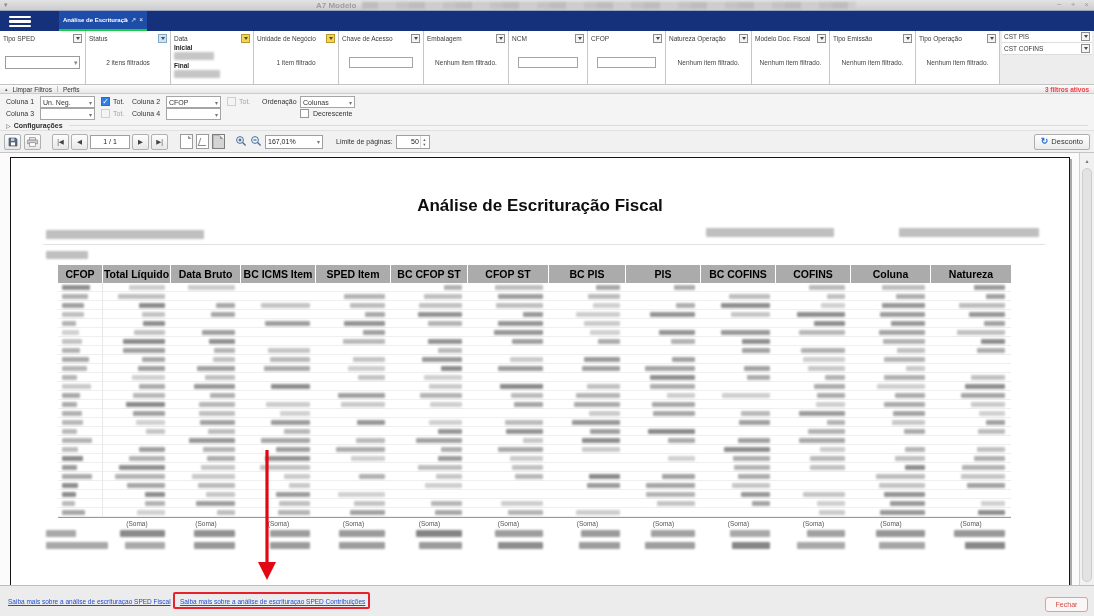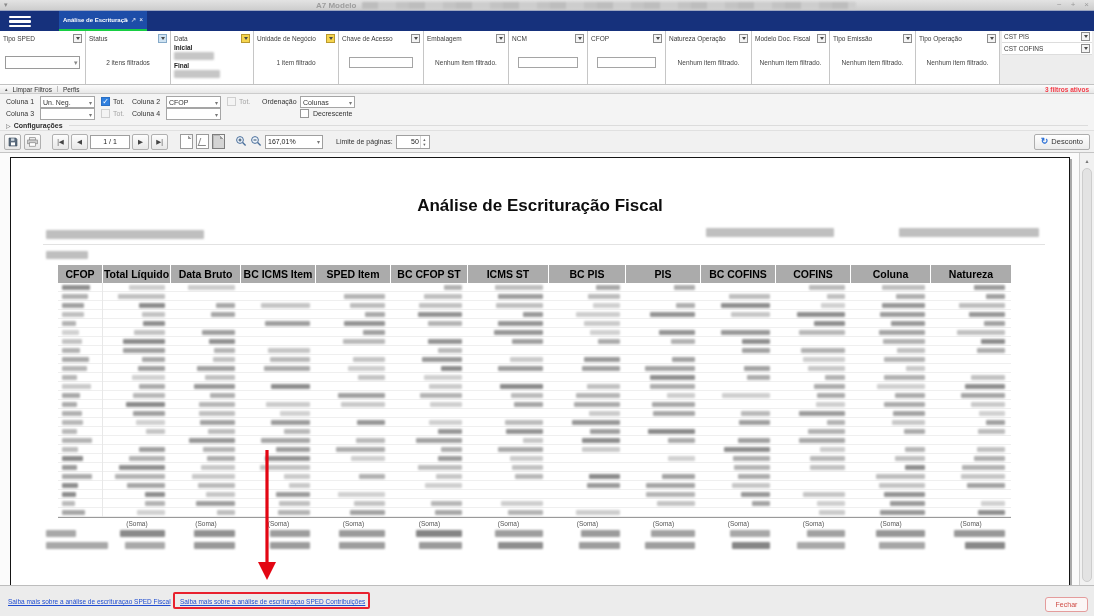--- a/index.html
+++ b/index.html
@@ -480,21 +480,21 @@
     <div class="rd" style="left:35px;top:93px;width:42px;height:8px"></div>
 
     <div class="rtable">
       <div class="thead">
         <div class="th" style="width:45px">CFOP</div>
         <div class="th" style="width:68px">Total Líquido</div>
         <div class="th" style="width:70px">Data Bruto</div>
         <div class="th" style="width:75px">BC ICMS Item</div>
         <div class="th" style="width:75px">SPED Item</div>
         <div class="th" style="width:77px">BC CFOP ST</div>
-        <div class="th" style="width:81px">ICMS ST</div>
+        <div class="th" style="width:81px">CFOP ST</div>
         <div class="th" style="width:77px">BC PIS</div>
         <div class="th" style="width:75px">PIS</div>
         <div class="th" style="width:75px">BC COFINS</div>
         <div class="th" style="width:75px">COFINS</div>
         <div class="th" style="width:80px">Coluna</div>
         <div class="th" style="width:80px">Natureza</div>
       </div>
       <div class="tbody">
           <div class="trow">
             <div class="td sep" style="width: 45px;">

